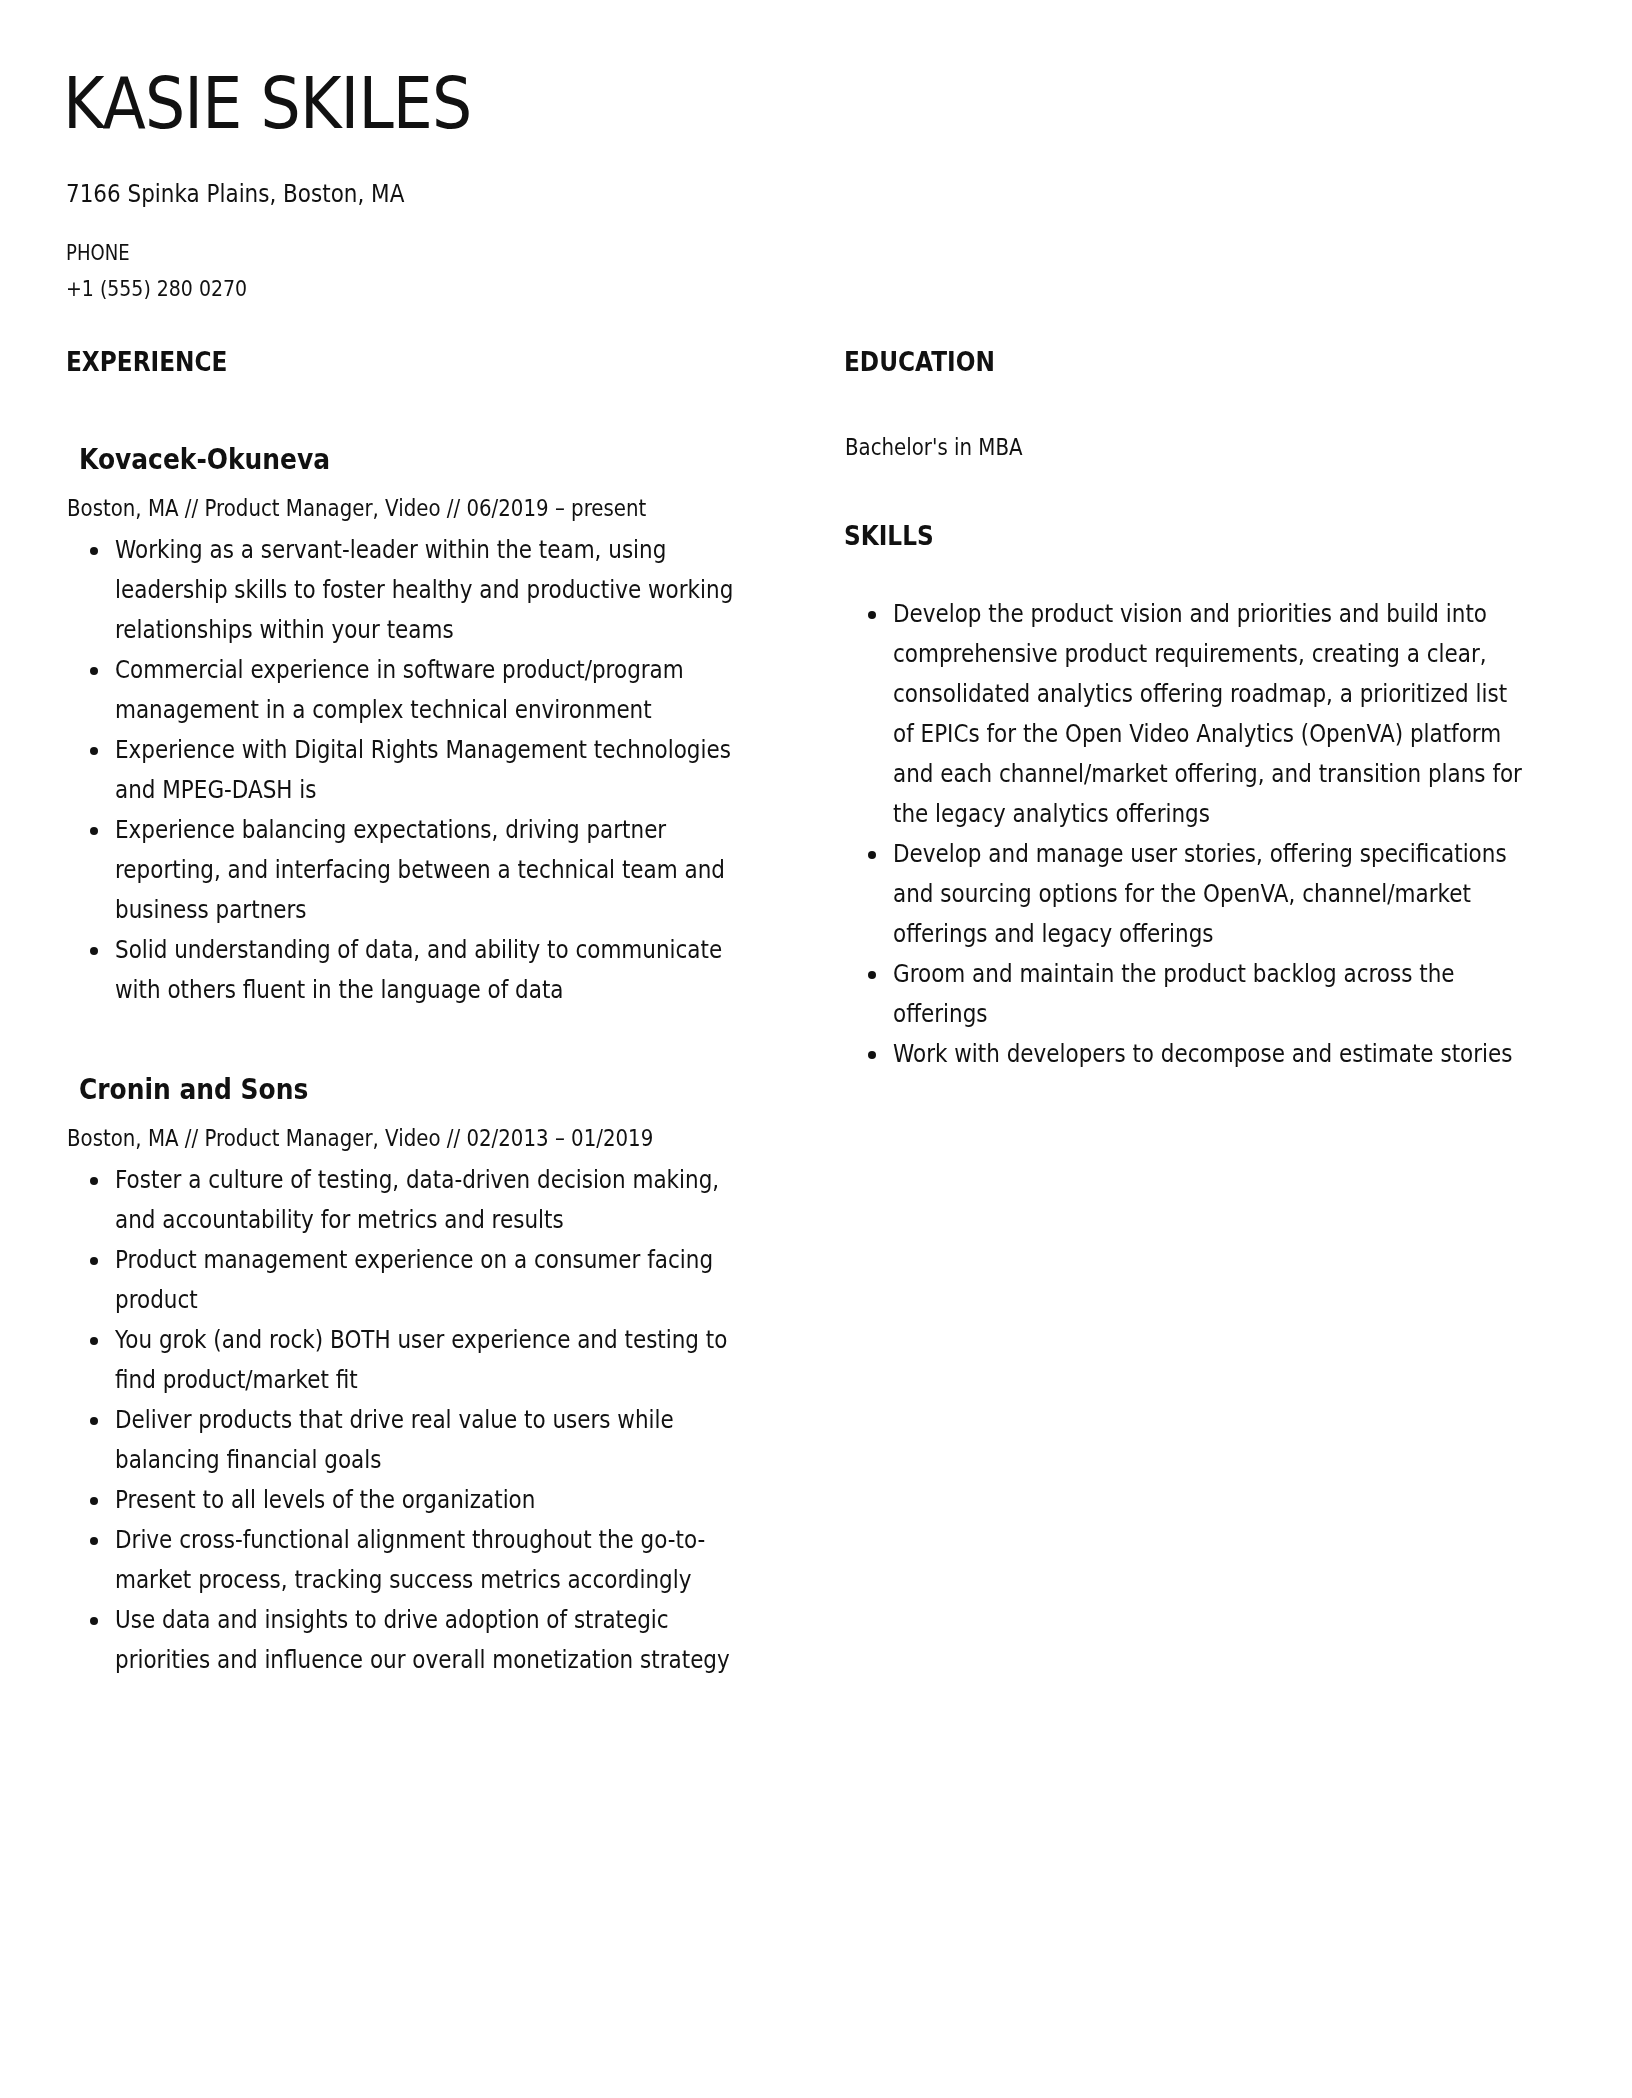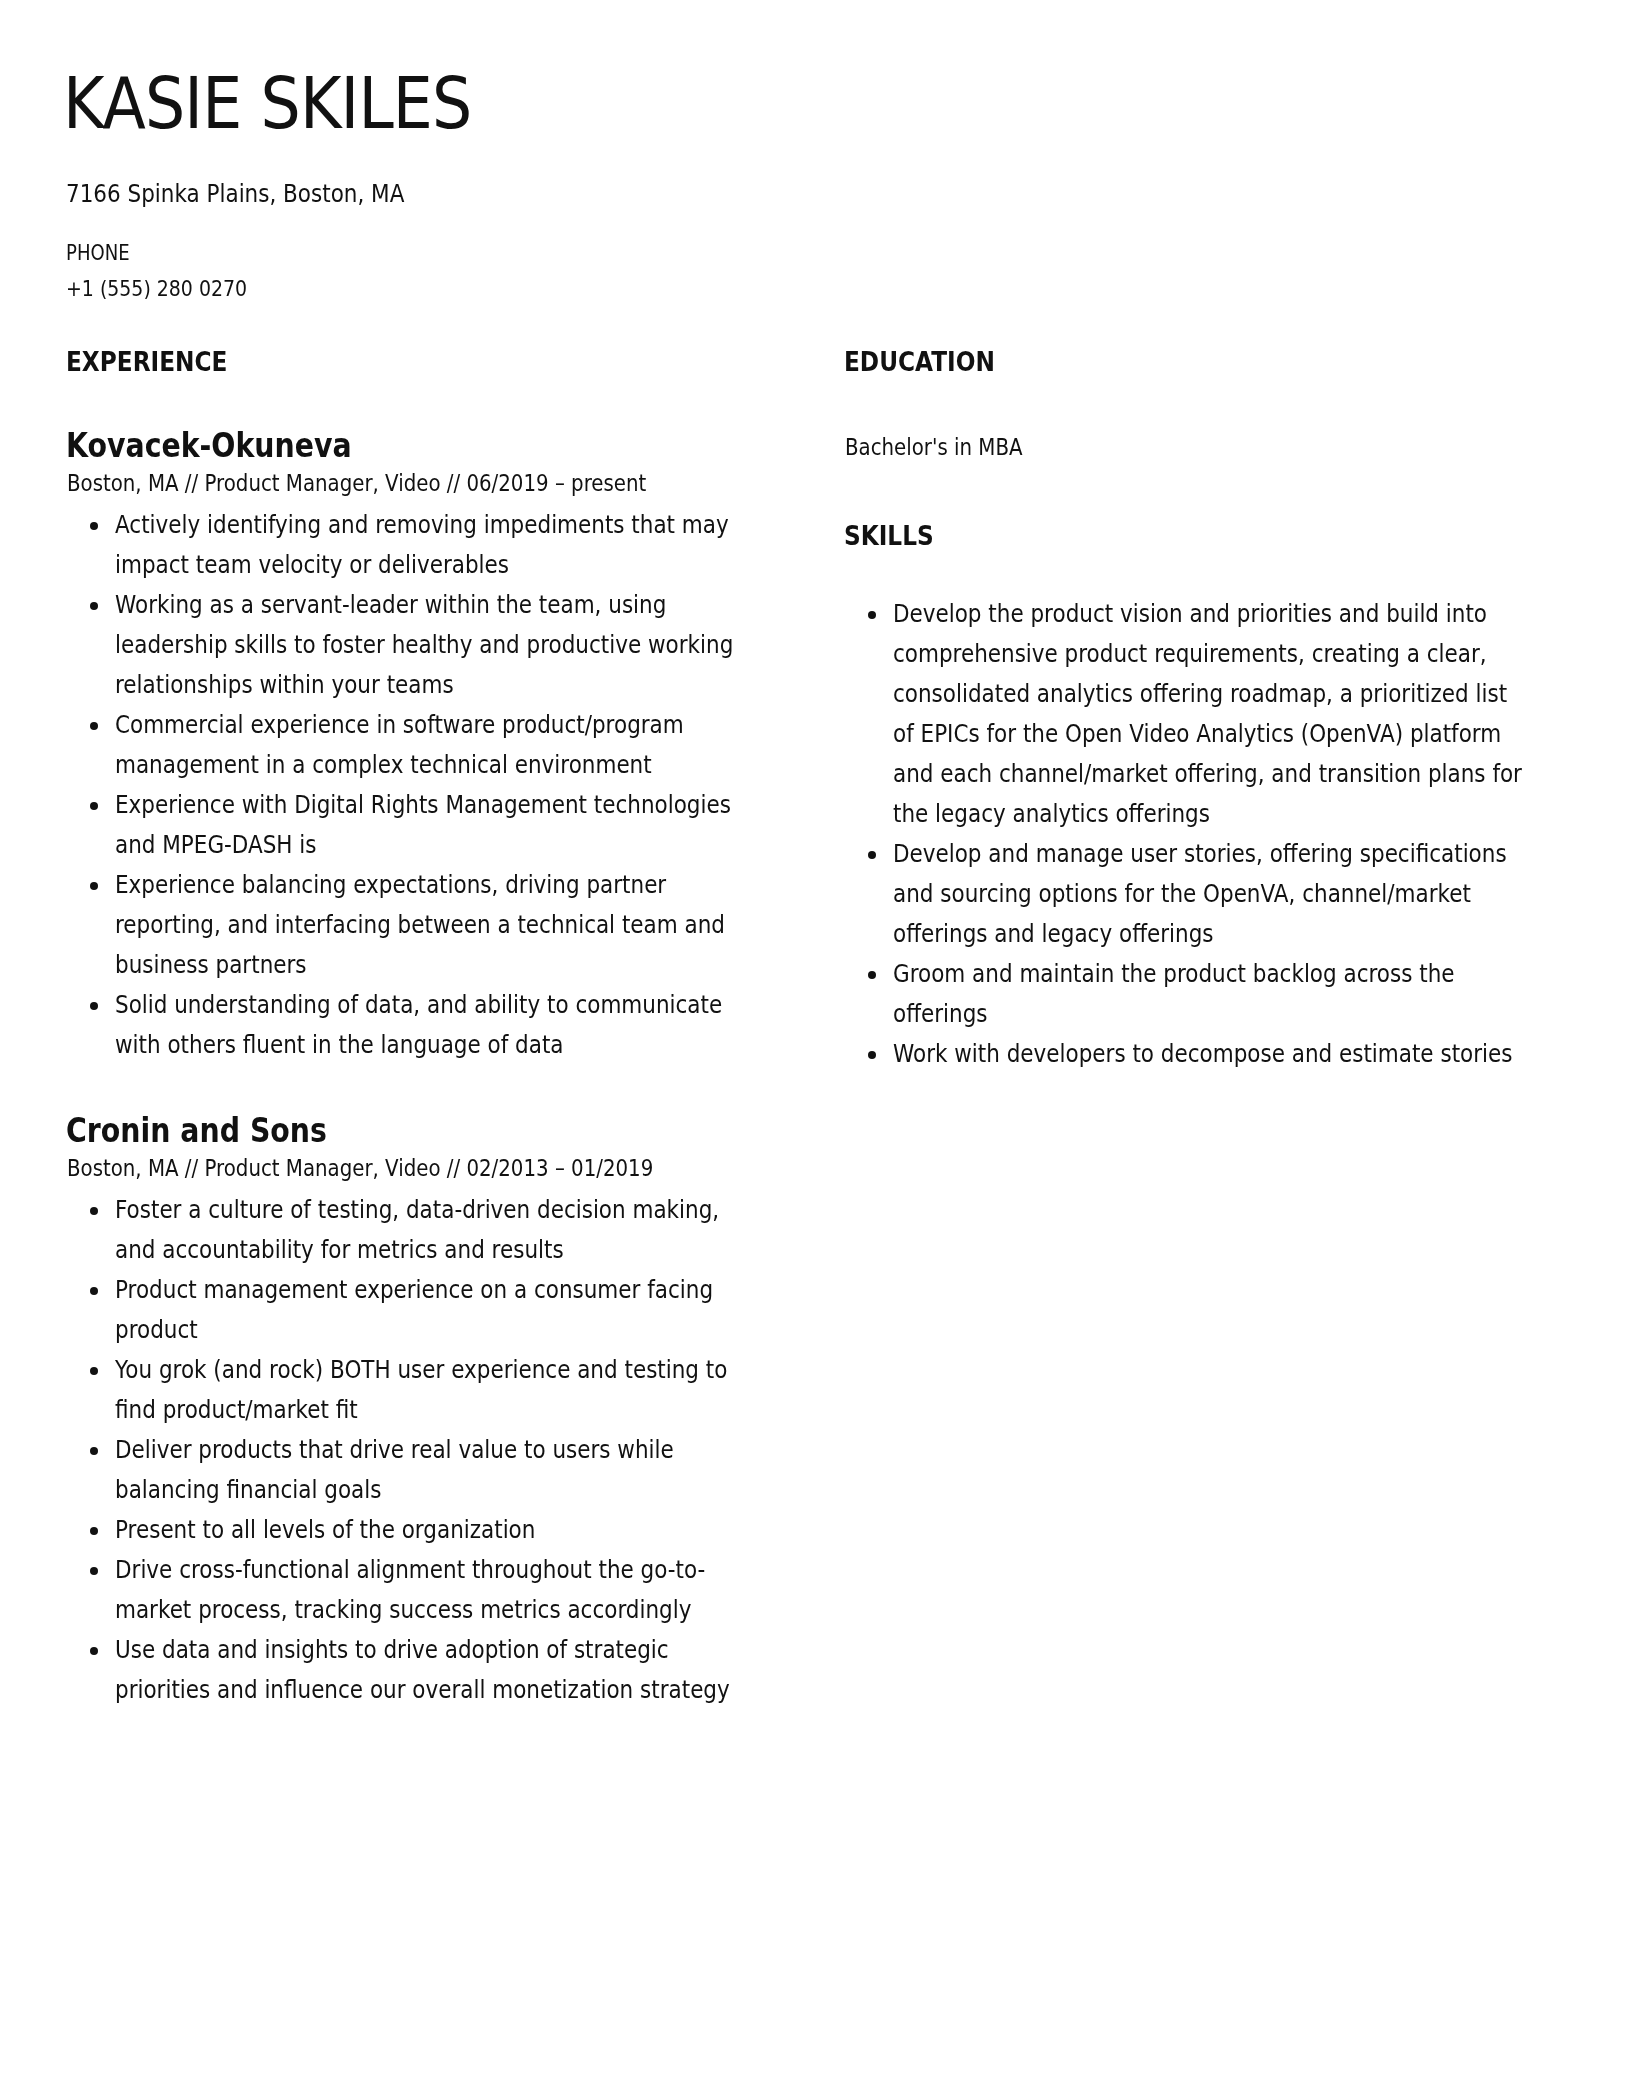--- a/index.html
+++ b/index.html
@@ -16,21 +16,21 @@
   }
   .addr { position: absolute; left: 66px; top: 174px; font-size: 25px; line-height: 40px; transform: scaleX(0.86); transform-origin: left top; white-space: nowrap; }
   .phone-label { position: absolute; left: 66px; top: 238px; font-size: 21px; line-height: 30px; transform: scaleX(0.86); transform-origin: left top; white-space: nowrap; }
   .phone-val { position: absolute; left: 66px; top: 274px; font-size: 22px; line-height: 30px; transform: scaleX(0.86); transform-origin: left top; white-space: nowrap; }
 
   .col { position: absolute; top: 344px; }
   .col.left { left: 66px; width: 720px; }
   .col.right { left: 844px; width: 720px; }
 
   .sec-title { font-size: 27px; line-height: 36px; margin: 0; height: 36px; }
-  .entry-title { font-size: 33px; line-height: 36px; margin: 0; }
+  .entry-title { font-size: 29px; line-height: 36px; margin: 13px; }
   .entry-sub { font-size: 23px; line-height: 36px; margin: 1px; }
 
   .tx { display: block; transform: scaleX(0.86); transform-origin: left top; white-space: nowrap; }
 
   ul.bullets { list-style: none; margin: 4px 0 0 0; padding: 0; }
   ul.bullets li { position: relative; padding-left: 49px; font-size: 25px; line-height: 40px; }
   ul.bullets li::before {
     content: ""; position: absolute; left: 24px; top: 17px;
     width: 8px; height: 8px; border-radius: 50%; background: #111;
   }
@@ -56,24 +56,20 @@
     <div class="gap-sec"></div>
 
     <div>
       <h3 class="entry-title">
           <span class="tx">Kovacek-Okuneva</span>
         </h3>
       <p class="entry-sub">
           <span class="tx">Boston, MA // Product Manager, Video // 06/2019 – present</span>
         </p>
       <ul class="bullets">
-        <li>
-            <span class="line">Actively identifying and removing impediments that may</span>
-            <span class="line">impact team velocity or deliverables</span>
-          </li>
         <li>
             <span class="line">Working as a servant-leader within the team, using</span>
             <span class="line">leadership skills to foster healthy and productive working</span>
             <span class="line">relationships within your teams</span>
           </li>
         <li>
             <span class="line">Commercial experience in software product/program</span>
             <span class="line">management in a complex technical environment</span>
           </li>
         <li>

